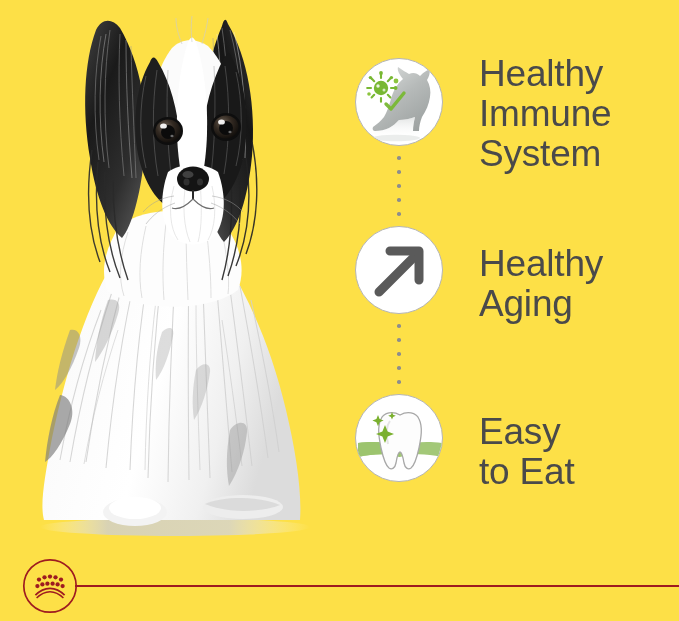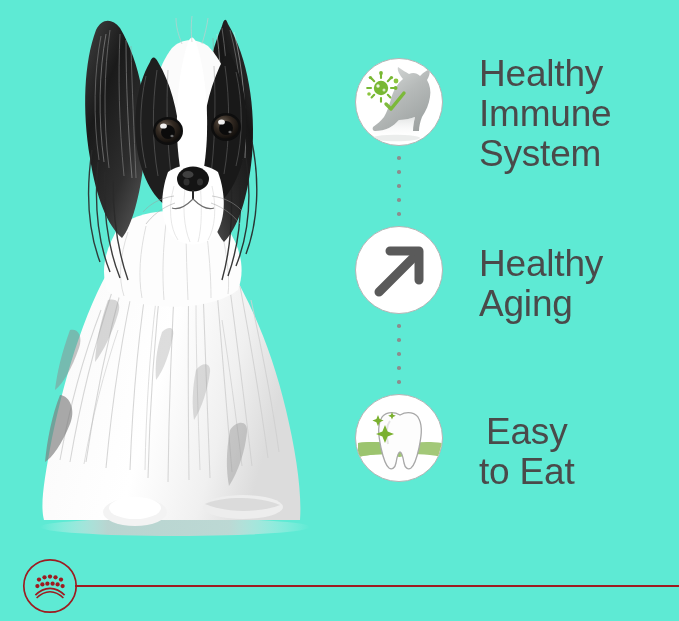--- a/index.html
+++ b/index.html
@@ -7,21 +7,21 @@
     padding: 0;
     background: #ffffff;
   }
   body {
     font-family: "Liberation Sans", sans-serif;
   }
   #canvas {
     position: relative;
     width: 679px;
     height: 621px;
-    background: #5eead4;
+    background: #fde047;
     overflow: hidden;
   }
 
   
   .dog-wrap {
     position: absolute;
     left: 0px;
     top: 0px;
     width: 345px;
     height: 560px;
@@ -65,21 +65,21 @@
     left: 124px;
     top: -4px;
     font-size: 37px;
     line-height: 40px;
     font-weight: 300;
     color: #4a4a4a;
     letter-spacing: -0.2px;
     white-space: pre-line;
   }
   .feature-row.r2 .feature-label { top: 18px; }
-  .feature-row.r3 .feature-label { top: 18px; text-align: center; }
+  .feature-row.r3 .feature-label { top: 18px; }
 
   
   .connector {
     position: absolute;
     left: 41px;
     top: 98px;
     width: 6px;
     height: 62px;
   }
   .connector i {

